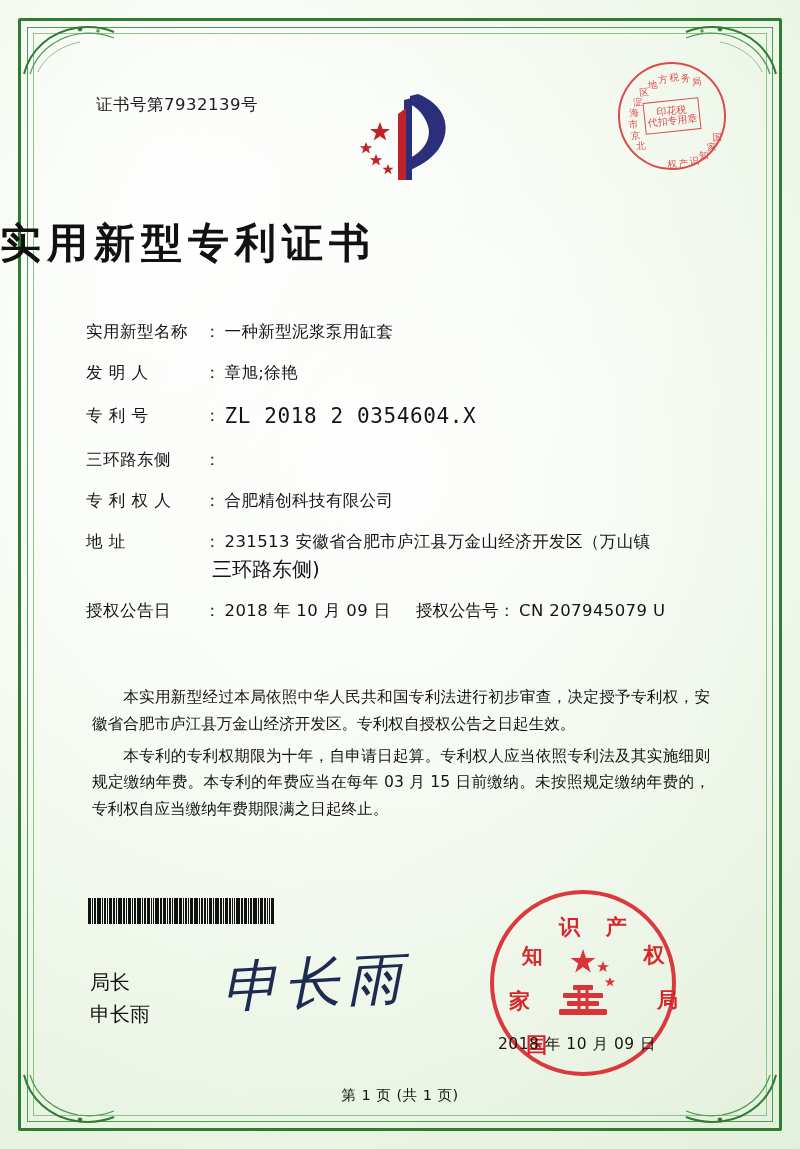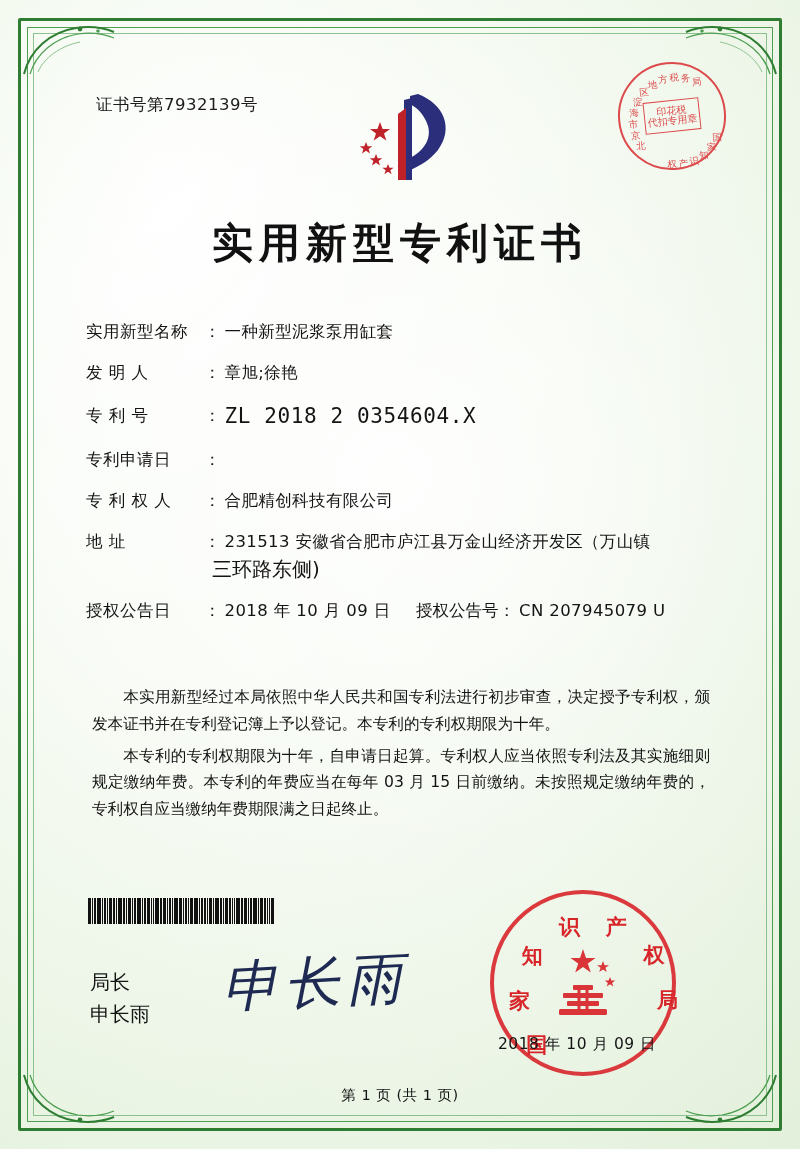--- a/index.html
+++ b/index.html
@@ -115,21 +115,20 @@
     align-items: center;
     justify-content: center;
     line-height: 1.05;
     font-size: 10px;
   }
   .title {
     position: absolute;
     left: 0;
     right: 0;
     top: 216px;
-    text-align: center;
     font-size: 41px;
     font-weight: bold;
     letter-spacing: 6px;
     color: #111;
     font-family: "DejaVu Sans", "Liberation Sans", sans-serif;
   }
   .fields {
     position: absolute;
     left: 86px;
     top: 324px;
@@ -378,21 +377,21 @@
       <span class="f-label">发 明 人</span>
       <span class="f-colon">：</span>
       <span class="f-value">章旭;徐艳</span>
     </div>
     <div class="field-row">
       <span class="f-label">专 利 号</span>
       <span class="f-colon">：</span>
       <span class="f-value mono">ZL 2018 2 0354604.X</span>
     </div>
     <div class="field-row">
-      <span class="f-label">专利申请日</span>
+      <span class="f-label">三环路东侧</span>
       <span class="f-colon">：</span>
     </div>
     <div class="field-row">
       <span class="f-label">专 利 权 人</span>
       <span class="f-colon">：</span>
       <span class="f-value">合肥精创科技有限公司</span>
     </div>
     <div class="field-row">
       <span class="f-label">地 址</span>
       <span class="f-colon">：</span>
@@ -408,21 +407,21 @@
       </div>
       <div class="right">
         <span class="lab">授权公告号</span>
         <span class="f-colon">：</span>
         <span class="f-value">CN 207945079 U</span>
       </div>
     </div>
   </div>
 
   <div class="body-text">
-    <p>本实用新型经过本局依照中华人民共和国专利法进行初步审查，决定授予专利权，颁发本证书并在专利登记簿上予以登记。本专利的专利权期限为十年。</p>
+    <p>本实用新型经过本局依照中华人民共和国专利法进行初步审查，决定授予专利权，安徽省合肥市庐江县万金山经济开发区。专利权自授权公告之日起生效。</p>
     <p>本专利的专利权期限为十年，自申请日起算。专利权人应当依照专利法及其实施细则规定缴纳年费。本专利的年费应当在每年 03 月 15 日前缴纳。未按照规定缴纳年费的，专利权自应当缴纳年费期限满之日起终止。</p>
   </div>
 
   <div class="barcode">
     <i style="width:3px"></i><i style="width:1px"></i><i style="width:2px"></i><i style="width:4px"></i><i style="width:1px"></i><i style="width:2px"></i><i style="width:1px"></i><i style="width:3px"></i><i style="width:2px"></i><i style="width:1px"></i><i style="width:4px"></i><i style="width:2px"></i><i style="width:1px"></i><i style="width:3px"></i><i style="width:1px"></i><i style="width:2px"></i><i style="width:4px"></i><i style="width:1px"></i><i style="width:2px"></i><i style="width:3px"></i><i style="width:1px"></i><i style="width:1px"></i><i style="width:4px"></i><i style="width:2px"></i><i style="width:3px"></i><i style="width:1px"></i><i style="width:2px"></i><i style="width:1px"></i><i style="width:4px"></i><i style="width:3px"></i><i style="width:1px"></i><i style="width:2px"></i><i style="width:1px"></i><i style="width:3px"></i><i style="width:4px"></i><i style="width:1px"></i><i style="width:2px"></i><i style="width:2px"></i><i style="width:1px"></i><i style="width:3px"></i><i style="width:1px"></i><i style="width:4px"></i><i style="width:2px"></i><i style="width:1px"></i><i style="width:3px"></i><i style="width:2px"></i><i style="width:1px"></i><i style="width:1px"></i><i style="width:4px"></i><i style="width:2px"></i><i style="width:3px"></i><i style="width:1px"></i><i style="width:2px"></i><i style="width:4px"></i><i style="width:1px"></i><i style="width:3px"></i><i style="width:2px"></i><i style="width:1px"></i><i style="width:1px"></i><i style="width:3px"></i>
   </div>
 
   <div class="signature">申长雨</div>
 
   <div class="signer">

